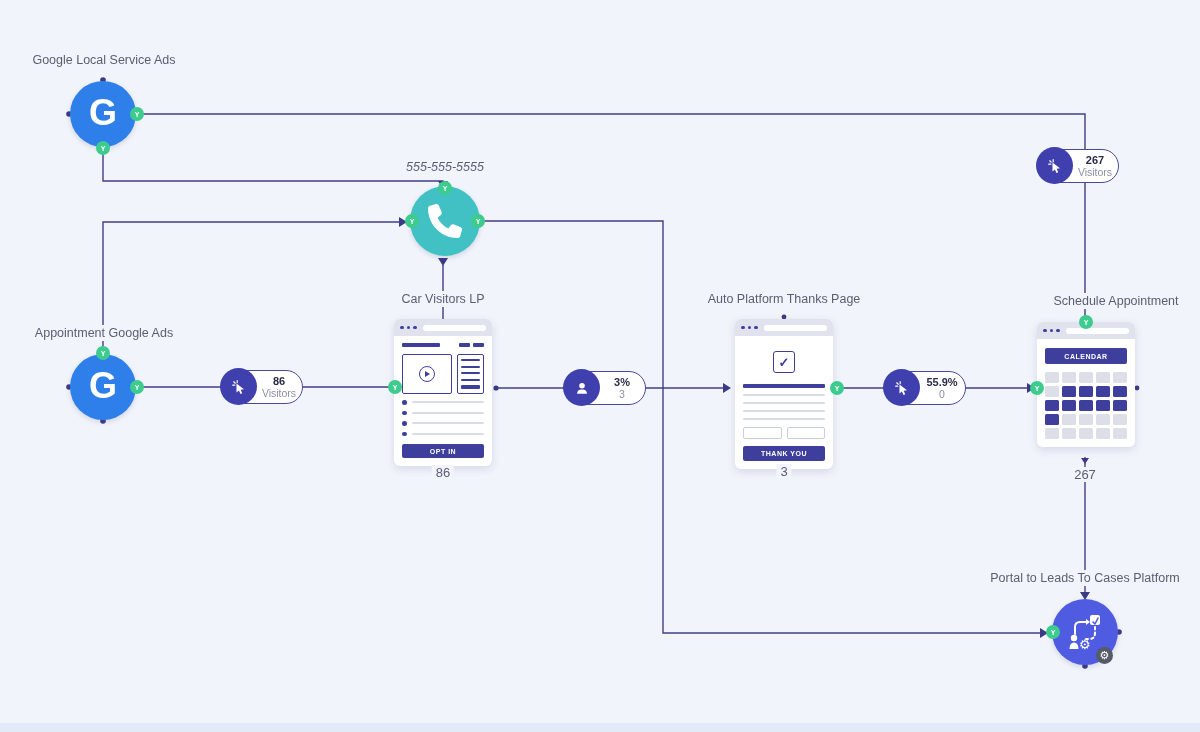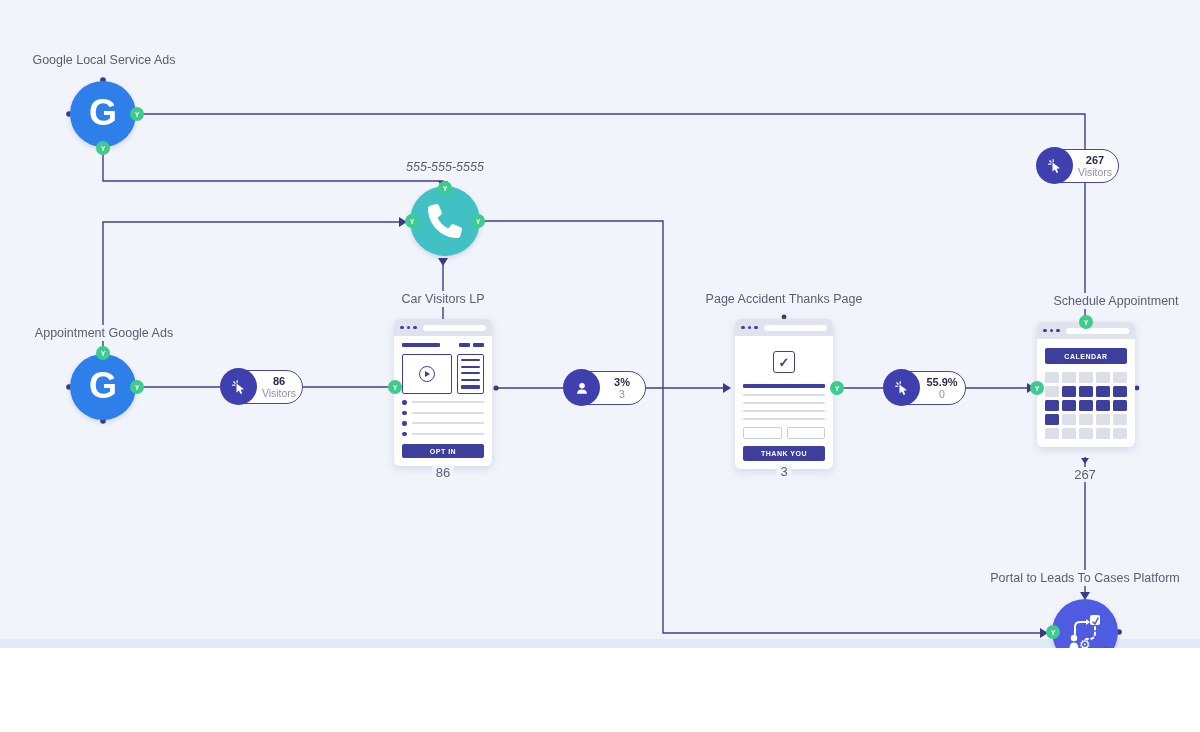--- a/index.html
+++ b/index.html
@@ -1,17 +1,17 @@
 <!DOCTYPE html>
 <html style="--google-blue: #2e7fe9; --phone-teal: #41c1c4; --portal-purple: #4f5be0; --port-green: #3ecb8e; --mock-purple: #3e3f9d;"><head>
 <meta charset="utf-8">
 <style>
   html,body{margin:0;padding:0;}
   #canvas{
-    position:relative;width:1200px;height:648px;overflow:hidden;
+    position:relative;width:1200px;height:732px;overflow:hidden;
     background:#f1f4fa;
     font-family:"Liberation Sans",sans-serif;
   }
   #canvas .bottom-strip{position:absolute;left:0;bottom:0;width:1200px;height:9px;background:#e2e9f9;}
   svg.wires{position:absolute;left:0;top:0;z-index:1;}
 
   
   .circle-node{position:absolute;border-radius:50%;z-index:3;display:flex;align-items:center;justify-content:center;box-shadow:0 2px 5px rgba(60,70,140,.18);}
   .g-node{width:66px;height:66px;background:var(--google-blue);}
   .g-letter{color:#fff;font-size:36px;font-weight:bold;line-height:1;margin-top:-2px;}
@@ -200,21 +200,21 @@
           <s></s>
         </div>
       <div class="mock-btn" style="margin-top:8px;">OPT IN</div>
     </div>
   </div>
   <div class="port" style="left:388px;top:380px;">
       <span>Y</span>
     </div>
   <div class="count-label" style="left:443px;top:465px;">86</div>
 
-  <div class="node-label" style="left:784px;top:291px;">Page Accident Thanks Page</div>
+  <div class="node-label" style="left:784px;top:291px;">Auto Platform Thanks Page</div>
   <div class="page-card" style="left:735px;top:319px;">
     <div class="page-head">
       <span class="dot"></span>
       <span class="dot"></span>
       <span class="dot"></span>
       <span class="urlbar"></span>
     </div>
     <div class="page-body">
       <div class="chk-wrap">
           <span class="chk">✓</span>

